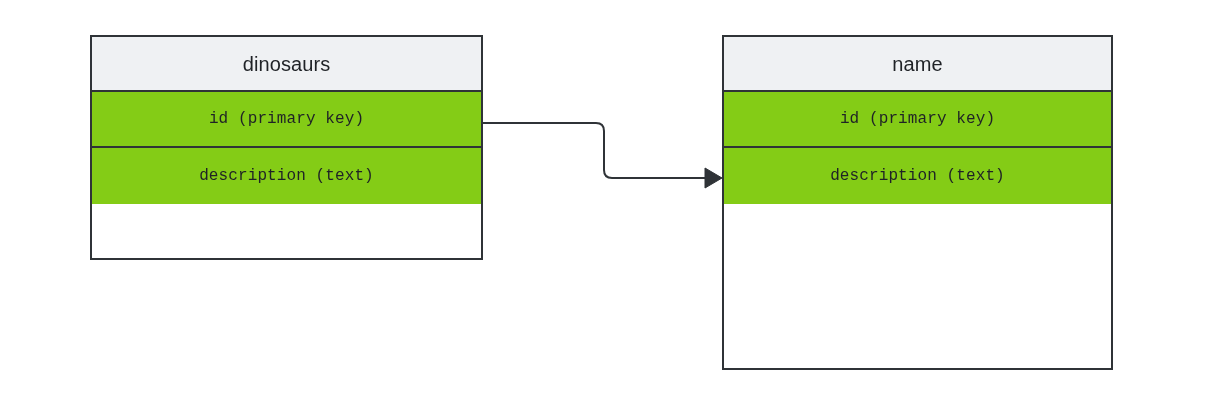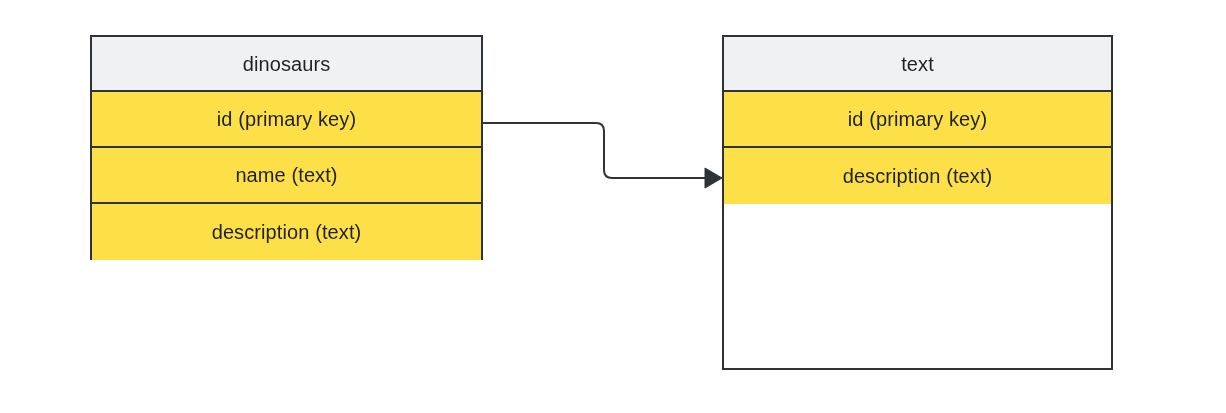--- a/index.html
+++ b/index.html
@@ -36,29 +36,30 @@
     display: flex;
     align-items: center;
     justify-content: center;
     color: #1f2226;
     font-size: 20px;
     line-height: 1;
     letter-spacing: 0.1px;
   }
   .entity-row {
     box-sizing: border-box;
-    background: #fde047;
+    background: #84cc16;
     border-bottom: 2px solid #2f3337;
     display: flex;
     align-items: center;
     justify-content: center;
     color: #1f2226;
-    font-size: 20px;
+    font-size: 16px;
     line-height: 1;
     letter-spacing: 0.1px;
+    font-family: Liberation Mono, monospace;
   }
   .entity-row:last-child {
     border-bottom: none;
   }
 
   
   #entity-dinosaurs {
     left: 90px;
     top: 35px;
     width: 393px;
@@ -94,26 +95,25 @@
   }
 </style>
 </head>
 <body>
 
 <div id="canvas">
 
   <div class="entity" id="entity-dinosaurs">
     <div class="entity-header">dinosaurs</div>
     <div class="entity-row">id (primary key)</div>
-    <div class="entity-row">name (text)</div>
     <div class="entity-row">description (text)</div>
   </div>
 
   <div class="entity" id="entity-tasks">
-    <div class="entity-header">text</div>
+    <div class="entity-header">name</div>
     <div class="entity-row">id (primary key)</div>
     <div class="entity-row">description (text)</div>
   </div>
 
   <svg id="relationship-layer" viewBox="0 0 1226 413">
     <path d="M 483 123 L 596 123 Q 604 123 604 131 L 604 170 Q 604 178 612 178 L 705 178" fill="none" stroke="#2f3337" stroke-width="2" stroke-linecap="butt" stroke-linejoin="round"></path>
     <polygon points="705,168 722,178 705,188" fill="#2f3337" stroke="#2f3337" stroke-width="1" stroke-linejoin="round"></polygon>
   </svg>
 
 </div>

